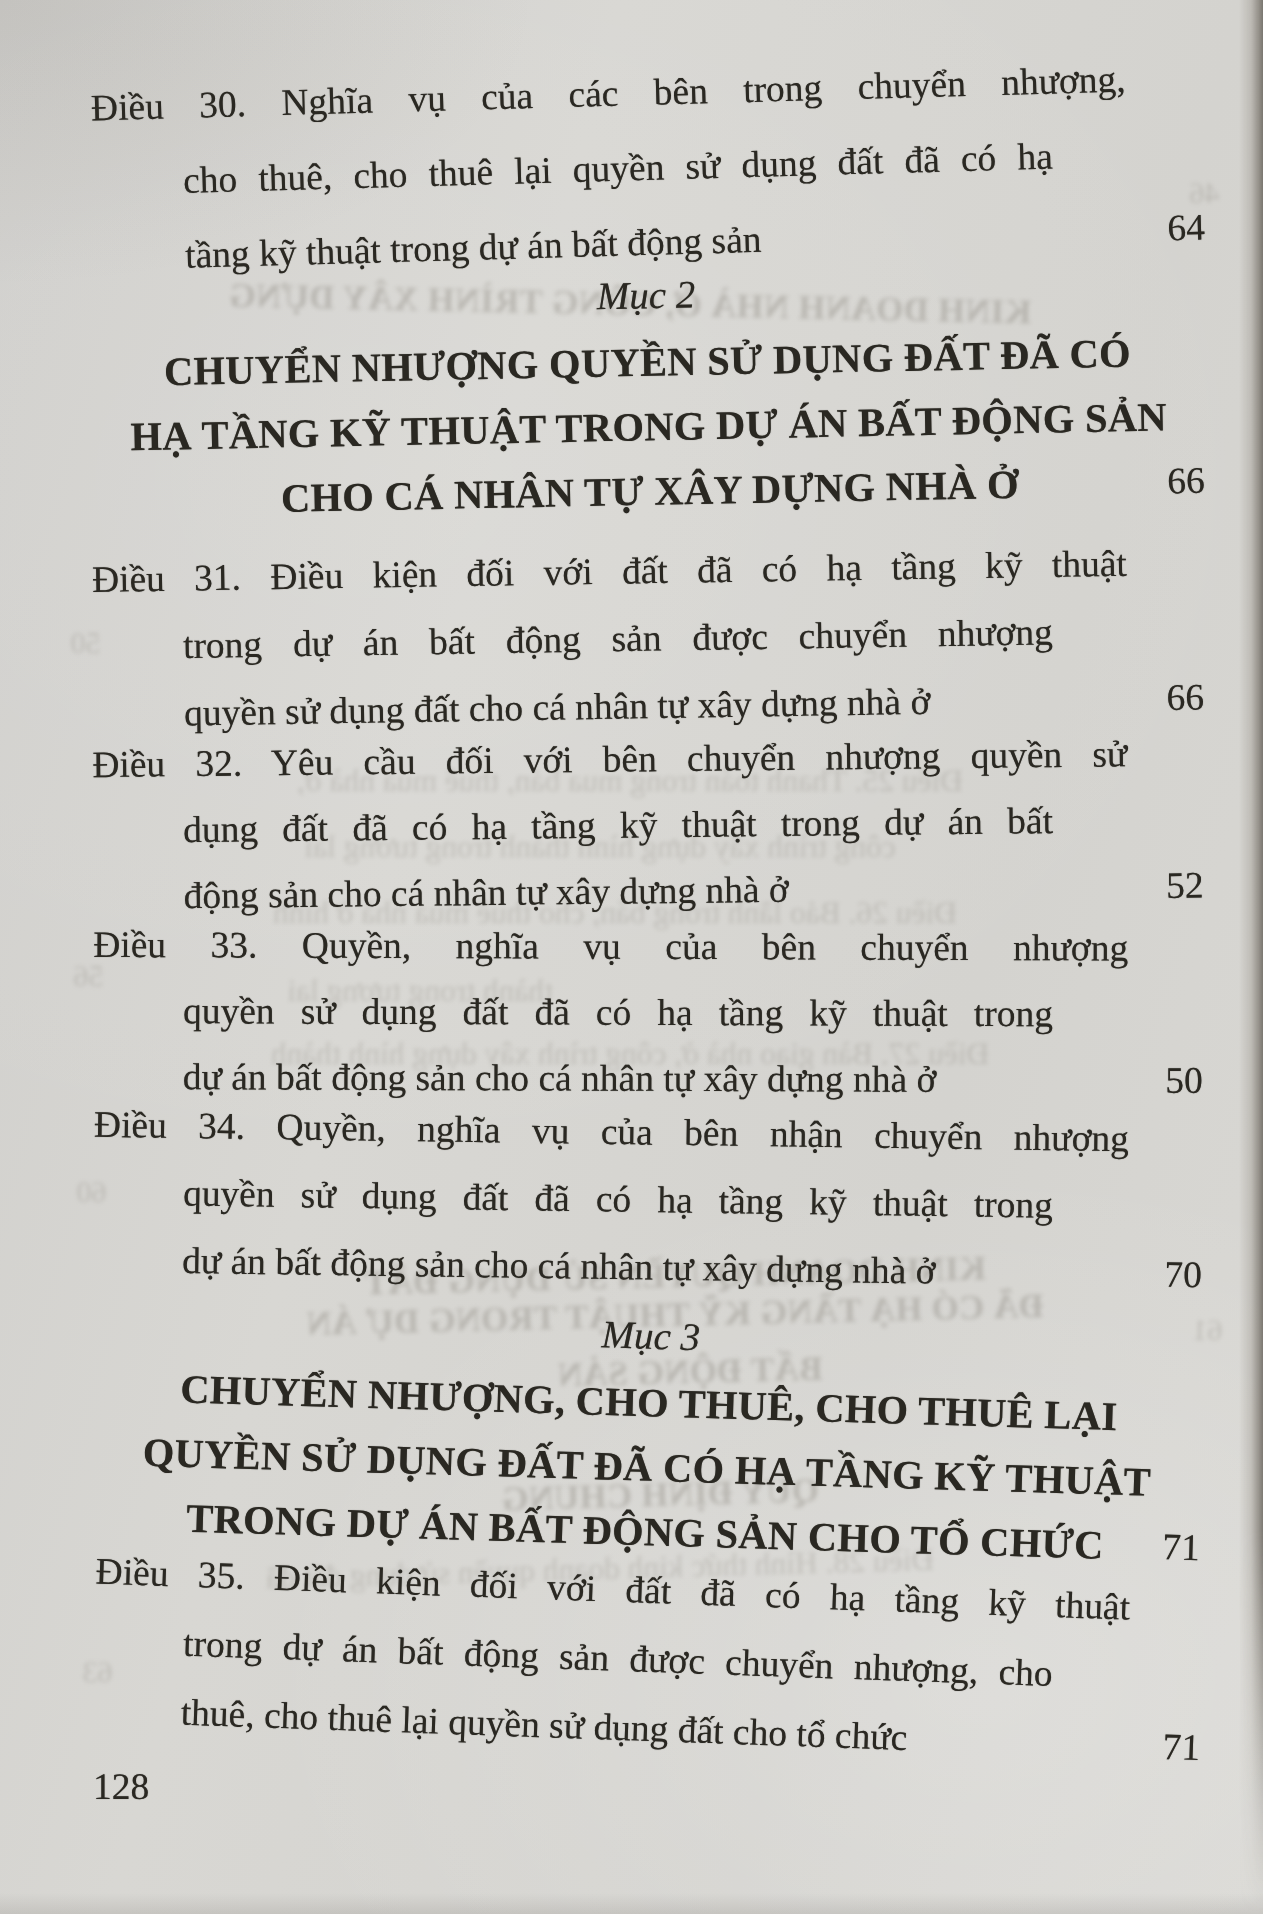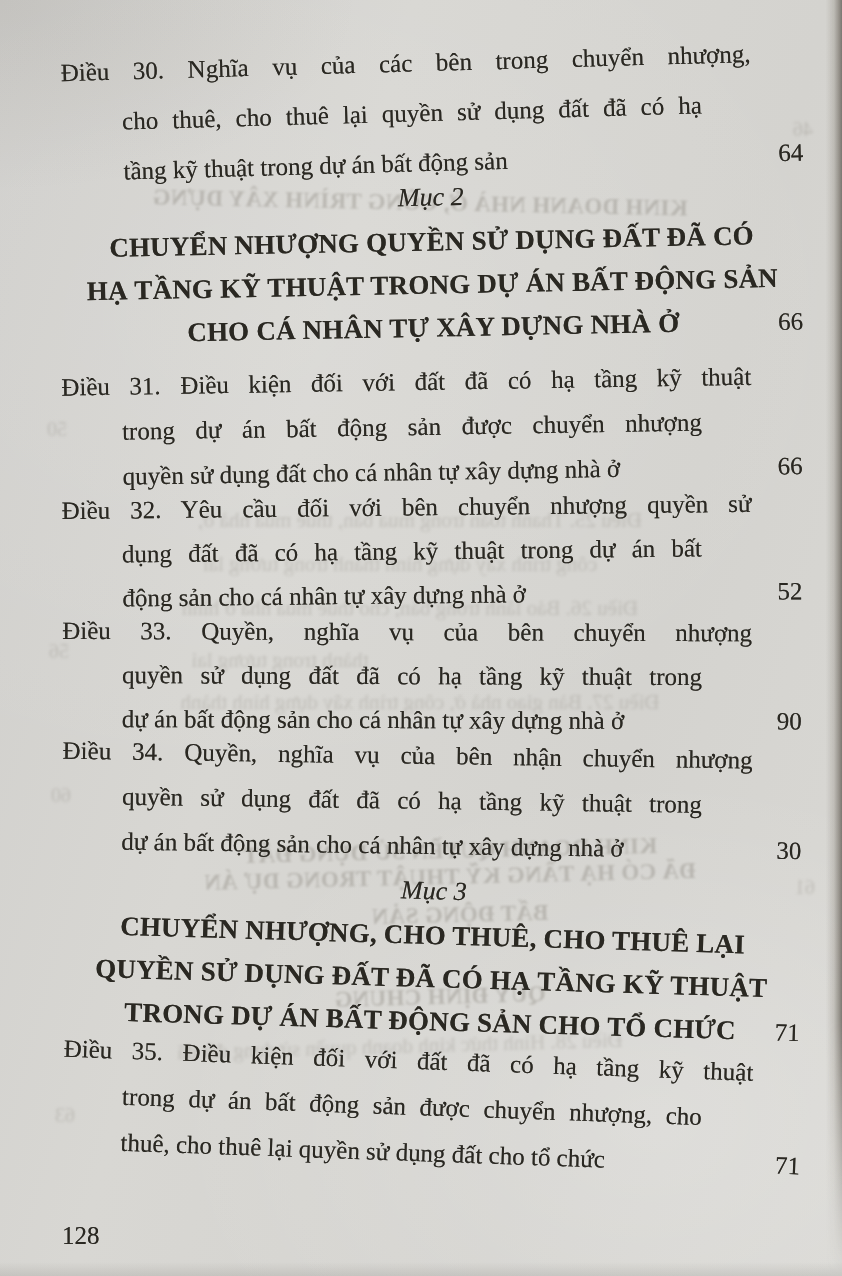--- a/index.html
+++ b/index.html
@@ -27,21 +27,21 @@
   .txt.cont.sp{width:580px;}
   .pgnum{margin-left:auto;font-weight:400;}
 
   .section{position:absolute;left:62px;width:740px;text-align:center;
            transform:rotate(var(--rot));transform-origin:40% 50%;}
   .muc{font-style:italic;font-size:26px;height:46px;line-height:46px;}
   .hline{font-weight:bold;font-size:27px;letter-spacing:0.2px;
          height:43px;line-height:43px;position:relative;}
   .hpg{position:absolute;right:0;top:0;font-weight:400;font-size:25px;letter-spacing:0;}
 
-  .folio{position:absolute;left:62px;top:1222px;font-size:25px;}
+  .folio{position:absolute;left:62px;top:1178px;font-size:25px;}
 
   
   .ghost-layer{position:absolute;inset:0;z-index:1;}
   .ghost{position:absolute;display:block;transform:scaleX(-1);
          color:#8f8b83;filter:blur(1.5px);opacity:.32;
          font-size:21px;text-align:center;white-space:nowrap;}
   .gb{font-weight:bold;font-size:23px;opacity:.42;filter:blur(1.3px);letter-spacing:0.3px;}
   .gnum{font-size:20px;opacity:.34;}
 
   
@@ -128,34 +128,34 @@
 
     <div class="entry" style="top:610px;--rot:0.2deg;--lh:44px;">
       <div class="ln">
           <span class="txt first sp">Điều 33. Quyền, nghĩa vụ của bên chuyển nhượng</span>
         </div>
       <div class="ln">
           <span class="txt cont sp">quyền sử dụng đất đã có hạ tầng kỹ thuật trong</span>
         </div>
       <div class="ln">
           <span class="txt cont">dự án bất động sản cho cá nhân tự xây dựng nhà ở</span>
-          <span class="pgnum">90</span>
+          <span class="pgnum">50</span>
         </div>
     </div>
 
     <div class="entry" style="top:732px;--rot:0.8deg;--lh:45px;">
       <div class="ln">
           <span class="txt first sp">Điều 34. Quyền, nghĩa vụ của bên nhận chuyển nhượng</span>
         </div>
       <div class="ln">
           <span class="txt cont sp">quyền sử dụng đất đã có hạ tầng kỹ thuật trong</span>
         </div>
       <div class="ln">
           <span class="txt cont">dự án bất động sản cho cá nhân tự xây dựng nhà ở</span>
-          <span class="pgnum">30</span>
+          <span class="pgnum">70</span>
         </div>
     </div>
 
     <div class="section" style="top:866px;--rot:1.7deg;">
       <div class="muc">Mục 3</div>
       <div class="hline"><span>CHUYỂN NHƯỢNG, CHO THUÊ, CHO THUÊ LẠI</span></div>
       <div class="hline"><span>QUYỀN SỬ DỤNG ĐẤT ĐÃ CÓ HẠ TẦNG KỸ THUẬT</span></div>
       <div class="hline"><span>TRONG DỰ ÁN BẤT ĐỘNG SẢN CHO TỔ CHỨC</span><span class="hpg">71</span></div>
     </div>
 

